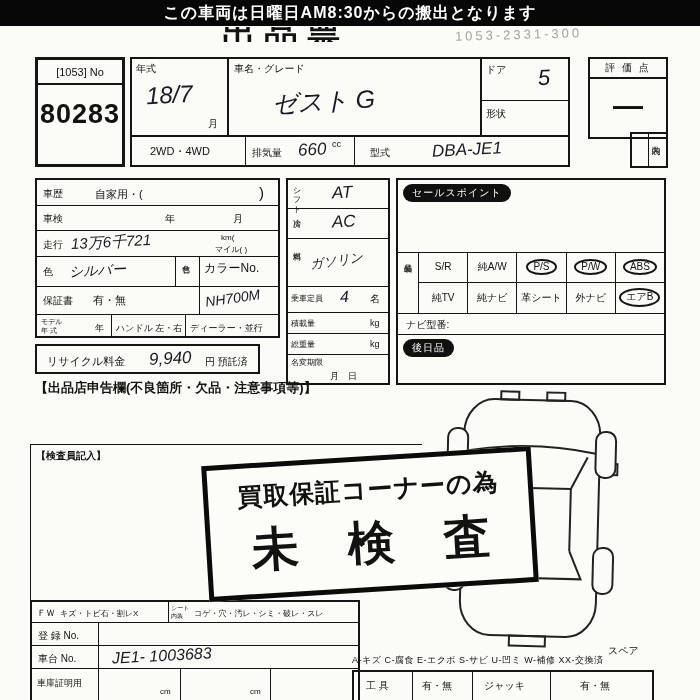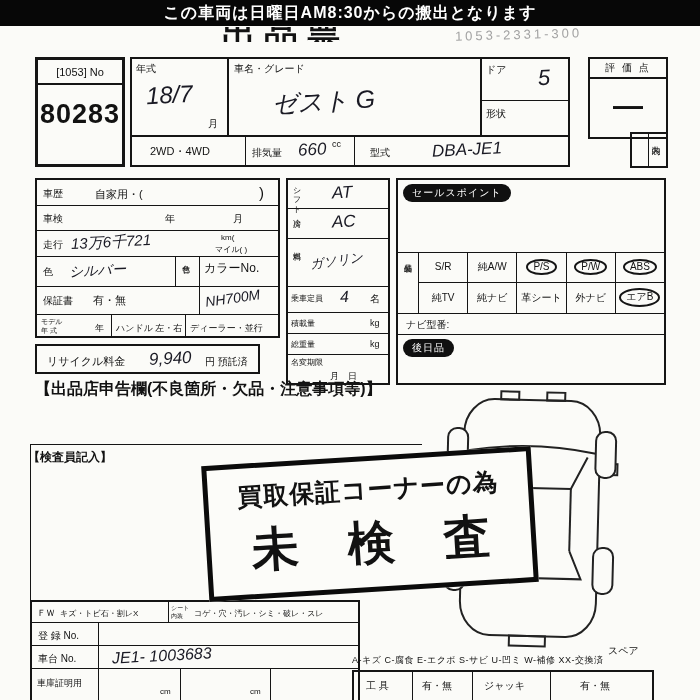--- a/index.html
+++ b/index.html
@@ -113,21 +113,21 @@
     <div class="vl thin" style="left:148px; top:134px; height:22px;"></div>
     <div class="lbl" style="left:153px; top:142px; font-size:9px;">ディーラー・並行</div>
   </div>
 
   <div class="bx" style="left:35px; top:344px; width:225px; height:30px;">
     <div class="lbl" style="left:10px; top:8px; font-size:11px;">リサイクル料金</div>
     <div class="hw" style="left:112px; top:3px; font-size:17px;">9,940</div>
     <div class="lbl" style="left:168px; top:9px;">円 預託済</div>
   </div>
 
-  <div class="abs bold" style="left:35px; top:379px; font-size:16px;">【出品店申告欄(不良箇所・欠品・注意事項等)】</div>
+  <div class="abs bold" style="left:35px; top:379px; font-size:13px;">【出品店申告欄(不良箇所・欠品・注意事項等)】</div>
 
   <div class="bx" style="left:286px; top:178px; width:104px; height:207px;">
     <div class="hl thin" style="left:0; top:28px;  width:100px;"></div>
     <div class="hl thin" style="left:0; top:58px;  width:100px;"></div>
     <div class="hl thin" style="left:0; top:106px; width:100px;"></div>
     <div class="hl thin" style="left:0; top:132px; width:100px;"></div>
     <div class="hl thin" style="left:0; top:153px; width:100px;"></div>
     <div class="hl thin" style="left:0; top:174px; width:100px;"></div>
 
     <div class="lbl vert" style="left:4px; top:2px; font-size:8px;">シフト</div>
@@ -194,21 +194,21 @@
         </div>
     </div>
 
     <div class="lbl" style="left:8px; top:138px;">ナビ型番:</div>
 
     <div class="tab" style="left:5px; top:159px;">後日品</div>
   </div>
 
   <div class="hl thin" style="left:30px; top:444px; width:392px;"></div>
   <div class="vl thin" style="left:30px; top:444px; height:256px;"></div>
-  <div class="abs bold" style="left:28px; top:449px; font-size:12px;">【検査員記入】</div>
+  <div class="abs bold" style="left:36px; top:449px; font-size:10px;">【検査員記入】</div>
 
   <div class="abs" style="left:424px; top:390px; transform:rotate(1.5deg);">
     <svg width="212" height="258" viewBox="0 0 212 258">
       <g fill="none" stroke="#222" stroke-width="2">
         <rect x="74" y="2" width="18" height="8"></rect>
         <rect x="120" y="2" width="18" height="8"></rect>
         <rect x="38" y="10" width="136" height="236" rx="30" ry="34"></rect>
         <path d="M42 62 Q106 50 170 62"></path>
         <path d="M50 66 L66 98 L146 98 L162 66"></path>
         <path d="M66 98 L66 160"></path>

